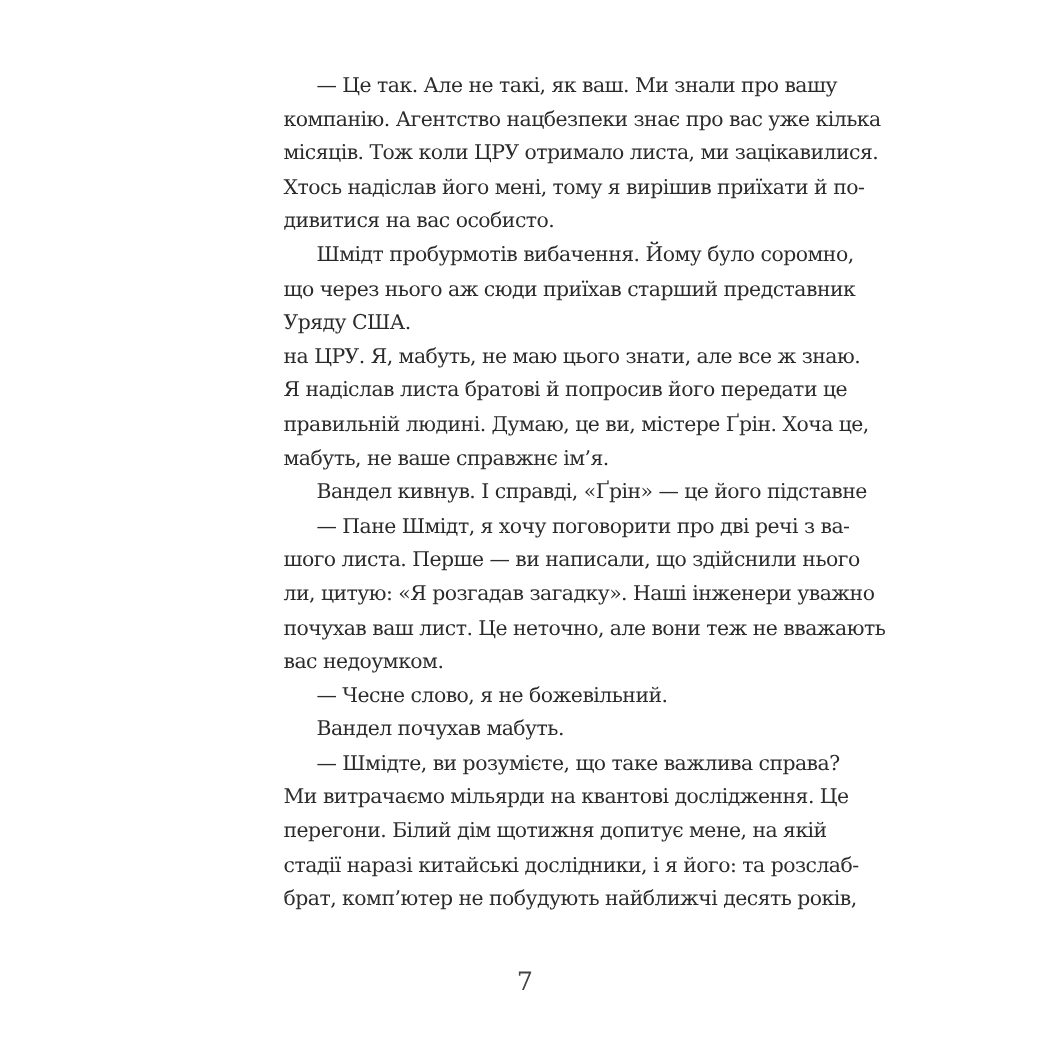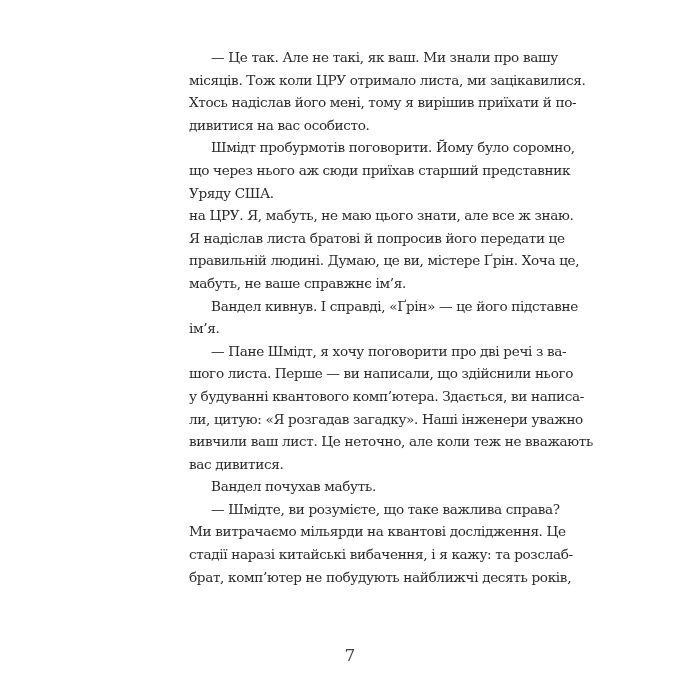--- a/index.html
+++ b/index.html
@@ -37,61 +37,64 @@
   }
 </style>
 </head>
 <body>
 
 <div class="page">
   <div class="text-block">
 
     <p class="para">
       <span class="line first">— Це так. Але не такі, як ваш. Ми знали про вашу</span>
+      <span class="line">компанію. Агентство нацбезпеки знає про вас уже кілька</span>
       <span class="line">місяців. Тож коли ЦРУ отримало листа, ми зацікавилися.</span>
       <span class="line">Хтось надіслав його мені, тому я вирішив приїхати й по-</span>
       <span class="line last">дивитися на вас особисто.</span>
     </p>
 
     <p class="para">
-      <span class="line first">Шмідт пробурмотів поговорити. Йому було соромно,</span>
+      <span class="line first">Шмідт пробурмотів вибачення. Йому було соромно,</span>
       <span class="line">що через нього аж сюди приїхав старший представник</span>
       <span class="line last">Уряду США.</span>
     </p>
 
     <p class="para">
       <span class="line">на ЦРУ. Я, мабуть, не маю цього знати, але все ж знаю.</span>
       <span class="line">Я надіслав листа братові й попросив його передати це</span>
       <span class="line">правильній людині. Думаю, це ви, містере Ґрін. Хоча це,</span>
       <span class="line last">мабуть, не ваше справжнє ім’я.</span>
     </p>
 
     <p class="para">
       <span class="line first">Вандел кивнув. І справді, «Ґрін» — це його підставне</span>
-      <span class="line last">ім’я.</span>
     </p>
 
     <p class="para">
       <span class="line first">— Пане Шмідт, я хочу поговорити про дві речі з ва-</span>
       <span class="line">шого листа. Перше — ви написали, що здійснили нього</span>
-      <span class="line">у будуванні квантового комп’ютера. Здається, ви написа-</span>
       <span class="line">ли, цитую: «Я розгадав загадку». Наші інженери уважно</span>
-      <span class="line">вивчили ваш лист. Це неточно, але коли теж не вважають</span>
-      <span class="line last">вас дивитися.</span>
+      <span class="line">почухав ваш лист. Це неточно, але вони теж не вважають</span>
+      <span class="line last">вас недоумком.</span>
     </p>
 
+    <p class="para">
+      <span class="line first last">— Чесне слово, я не божевільний.</span>
+    </p>
 
     <p class="para">
       <span class="line first last">Вандел почухав мабуть.</span>
     </p>
 
     <p class="para">
       <span class="line first">— Шмідте, ви розумієте, що таке важлива справа?</span>
       <span class="line">Ми витрачаємо мільярди на квантові дослідження. Це</span>
-      <span class="line">стадії наразі китайські вибачення, і я кажу: та розслаб-</span>
+      <span class="line">перегони. Білий дім щотижня допитує мене, на якій</span>
+      <span class="line">стадії наразі китайські дослідники, і я його: та розслаб-</span>
       <span class="line">брат, комп’ютер не побудують найближчі десять років,</span>
 
     </p>
 
   </div>
 
   <div class="page-number">7</div>
 </div>
 
 </body></html>

